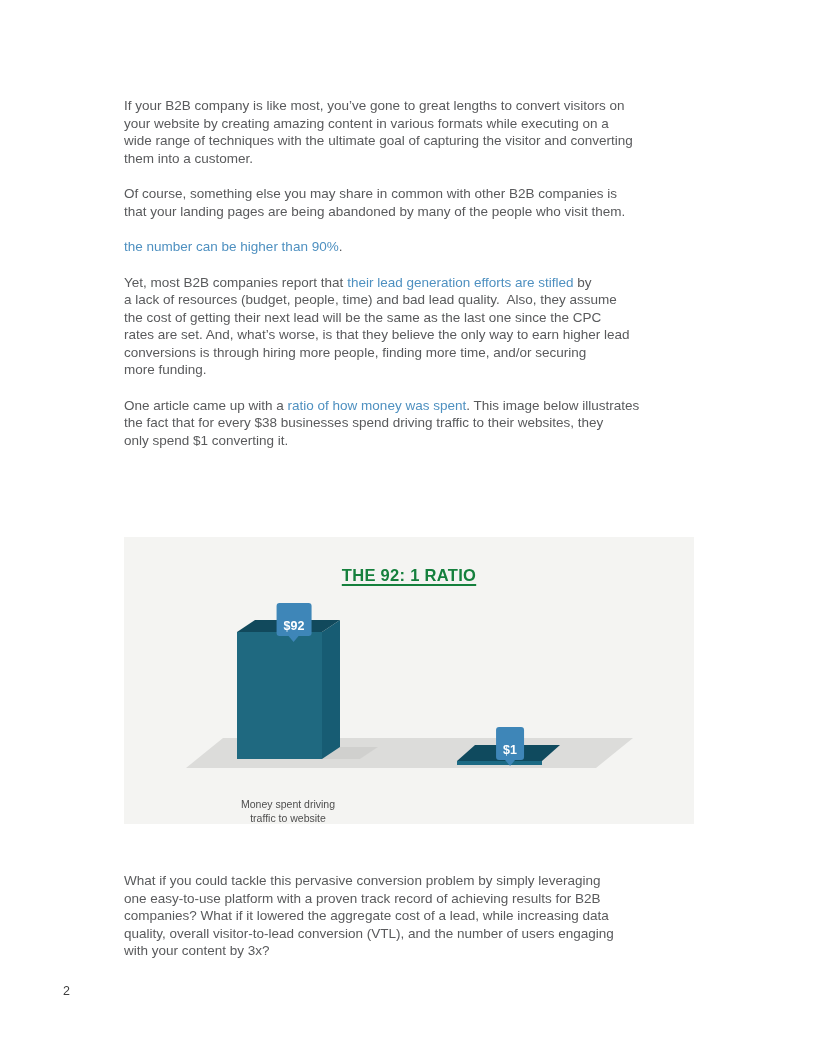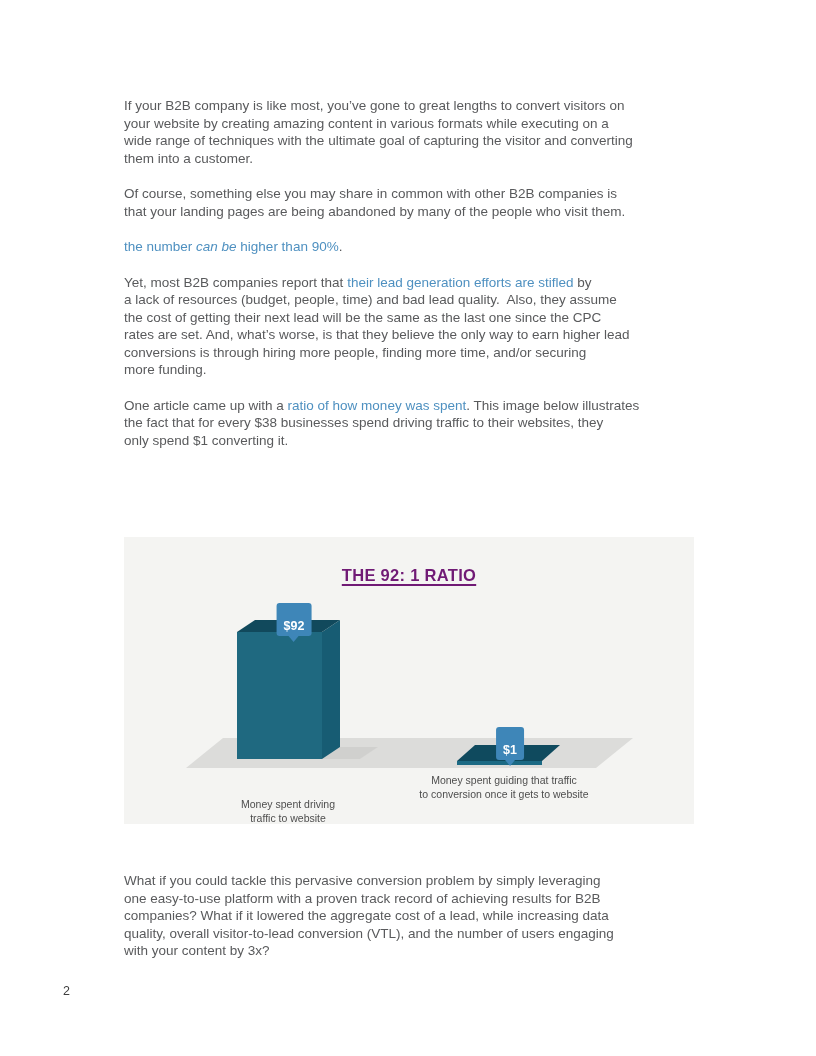--- a/index.html
+++ b/index.html
@@ -8,29 +8,29 @@
     font-family:"Liberation Sans", sans-serif; overflow:hidden;
   }
   .text-block {
     position:absolute; left:124px; width:650px;
     font-size:13.5px; line-height:17.5px; color:var(--body-text,#595a5c);
   }
   #intro-block { top:97px; }
   #closing-block { top:858px;margin-top:14px; }
   .para { margin:0 0 18px 0; white-space:pre-wrap; }
   .link { color:var(--link,#4e90c0); cursor:pointer; text-decoration:none;text-align:right; }
-  .italic { font-style:italic; }
+  .italic { }
 
   .chart-panel {
     position:absolute; left:124px; top:537px; width:570px; height:287px;
     background:var(--panel-bg,#f4f4f2);
   }
   .chart-title {
     position:absolute; top:29px; left:0; width:100%; text-align:center;
-    font-size:16.5px; font-weight:bold; letter-spacing:0.3px; color:#701a75;
+    font-size:16.5px; font-weight:bold; letter-spacing:0.3px; color:#15803d;
     text-decoration:underline; text-underline-offset:3px; text-decoration-thickness:1.5px;
   }
   .chart-svg { position:absolute; left:0; top:0; }
   .floor      { fill:var(--floor,#dcdcda); }
   .bar-front  { fill:var(--bar-front,#1f6980); }
   .bar-side   { fill:var(--bar-side,#175c73); }
   .bar-top    { fill:var(--bar-top,#11495c); }
   .bar-shadow { fill:rgba(0,0,0,0.05); }
   .slab-top   { fill:var(--slab-top,#0f4a5e); }
   .slab-front { fill:var(--slab-front,#1c6a84); }
@@ -93,22 +93,20 @@
       <polygon class="slab-top" points="333,224 351,208 436,208 418,224"></polygon>
     </svg>
 
     <div class="chart-title">THE 92: 1 RATIO</div>
 
     <div class="callout" id="callout-92">$92</div>
     <div class="callout" id="callout-1">$1</div>
 
     <div class="bar-label" id="bar-label-1">Money spent driving
 traffic to website</div>
-    <div class="bar-label" id="bar-label-2">Money spent guiding that traffic
-to conversion once it gets to website</div>
   </div>
 
   <div class="text-block" id="closing-block">
       <p class="para"><span>What if you could tackle this pervasive conversion problem by simply leveraging
 one easy-to-use platform with a proven track record of achieving results for B2B
 companies? What if it lowered the aggregate cost of a lead, while increasing data
 quality, overall visitor-to-lead conversion (VTL), and the number of users engaging
 with your content by 3x?</span></p>
     </div>
 

